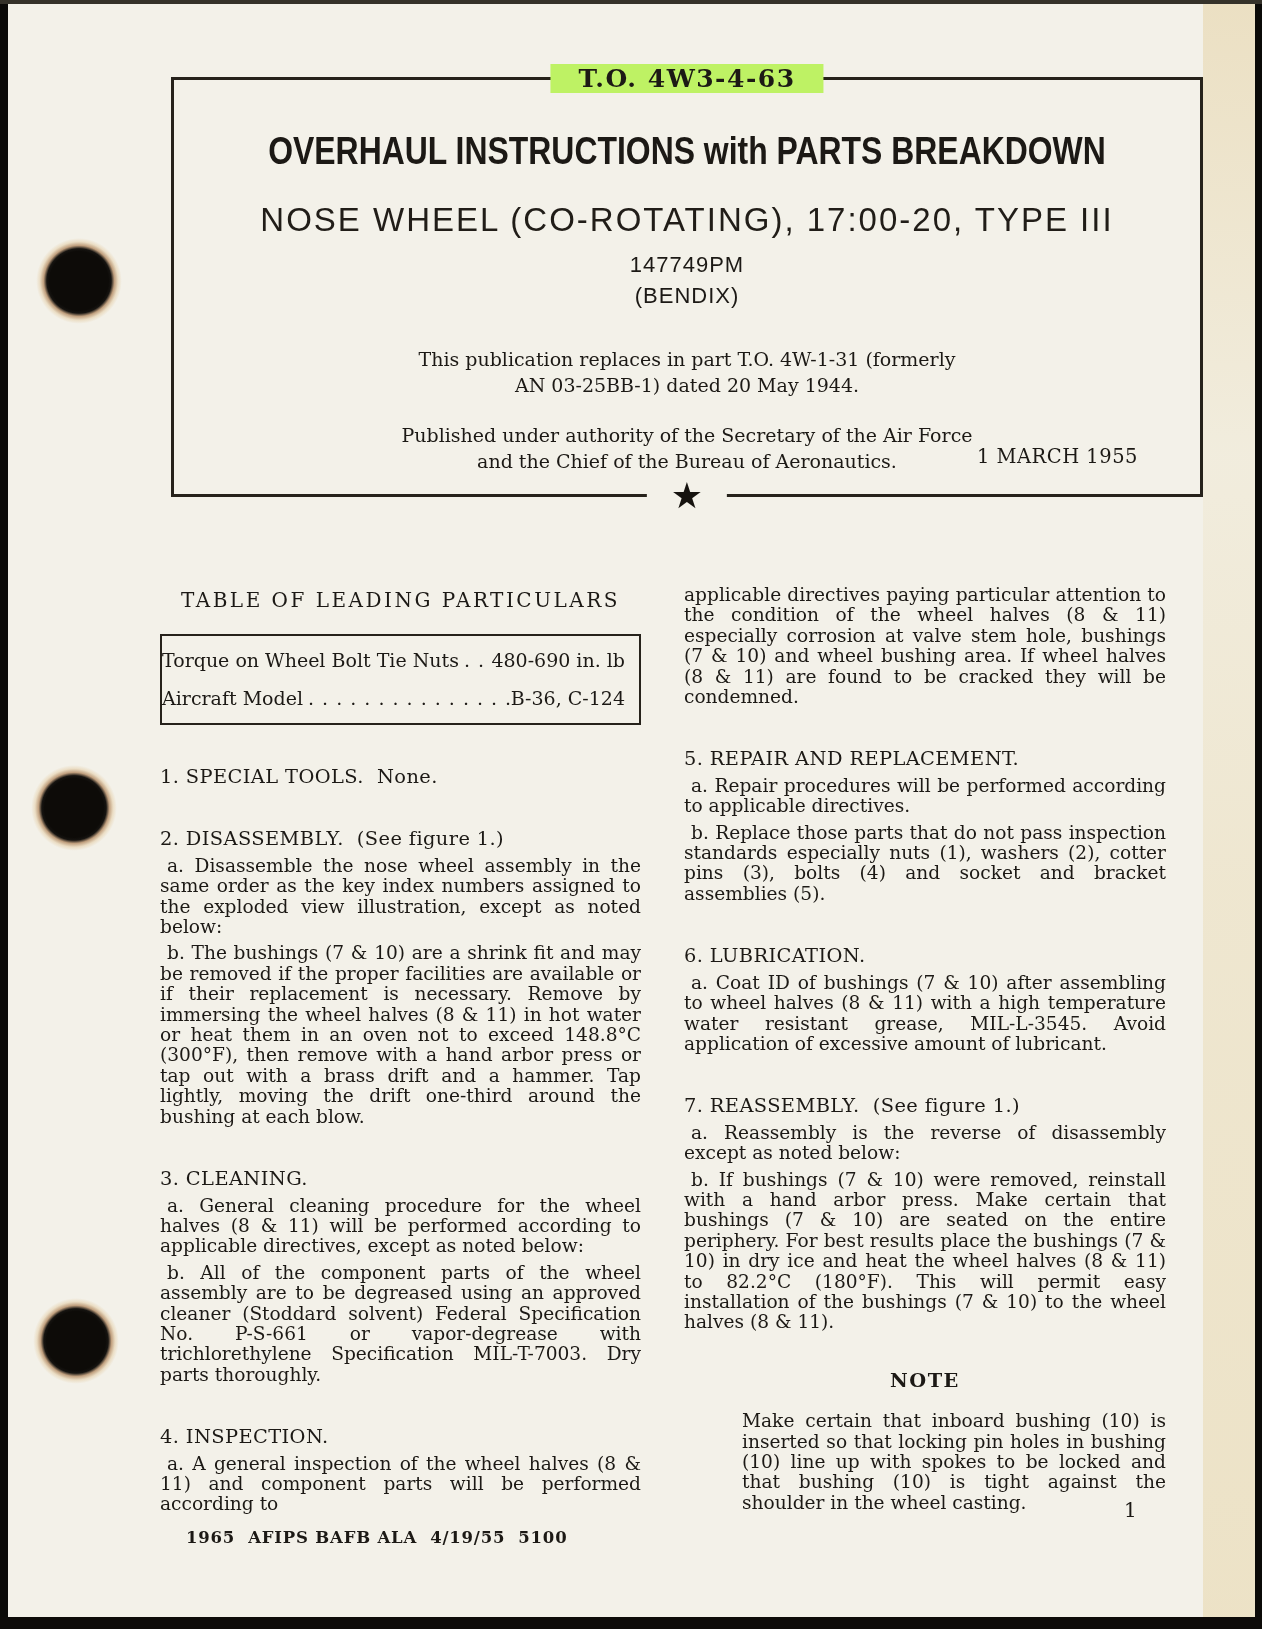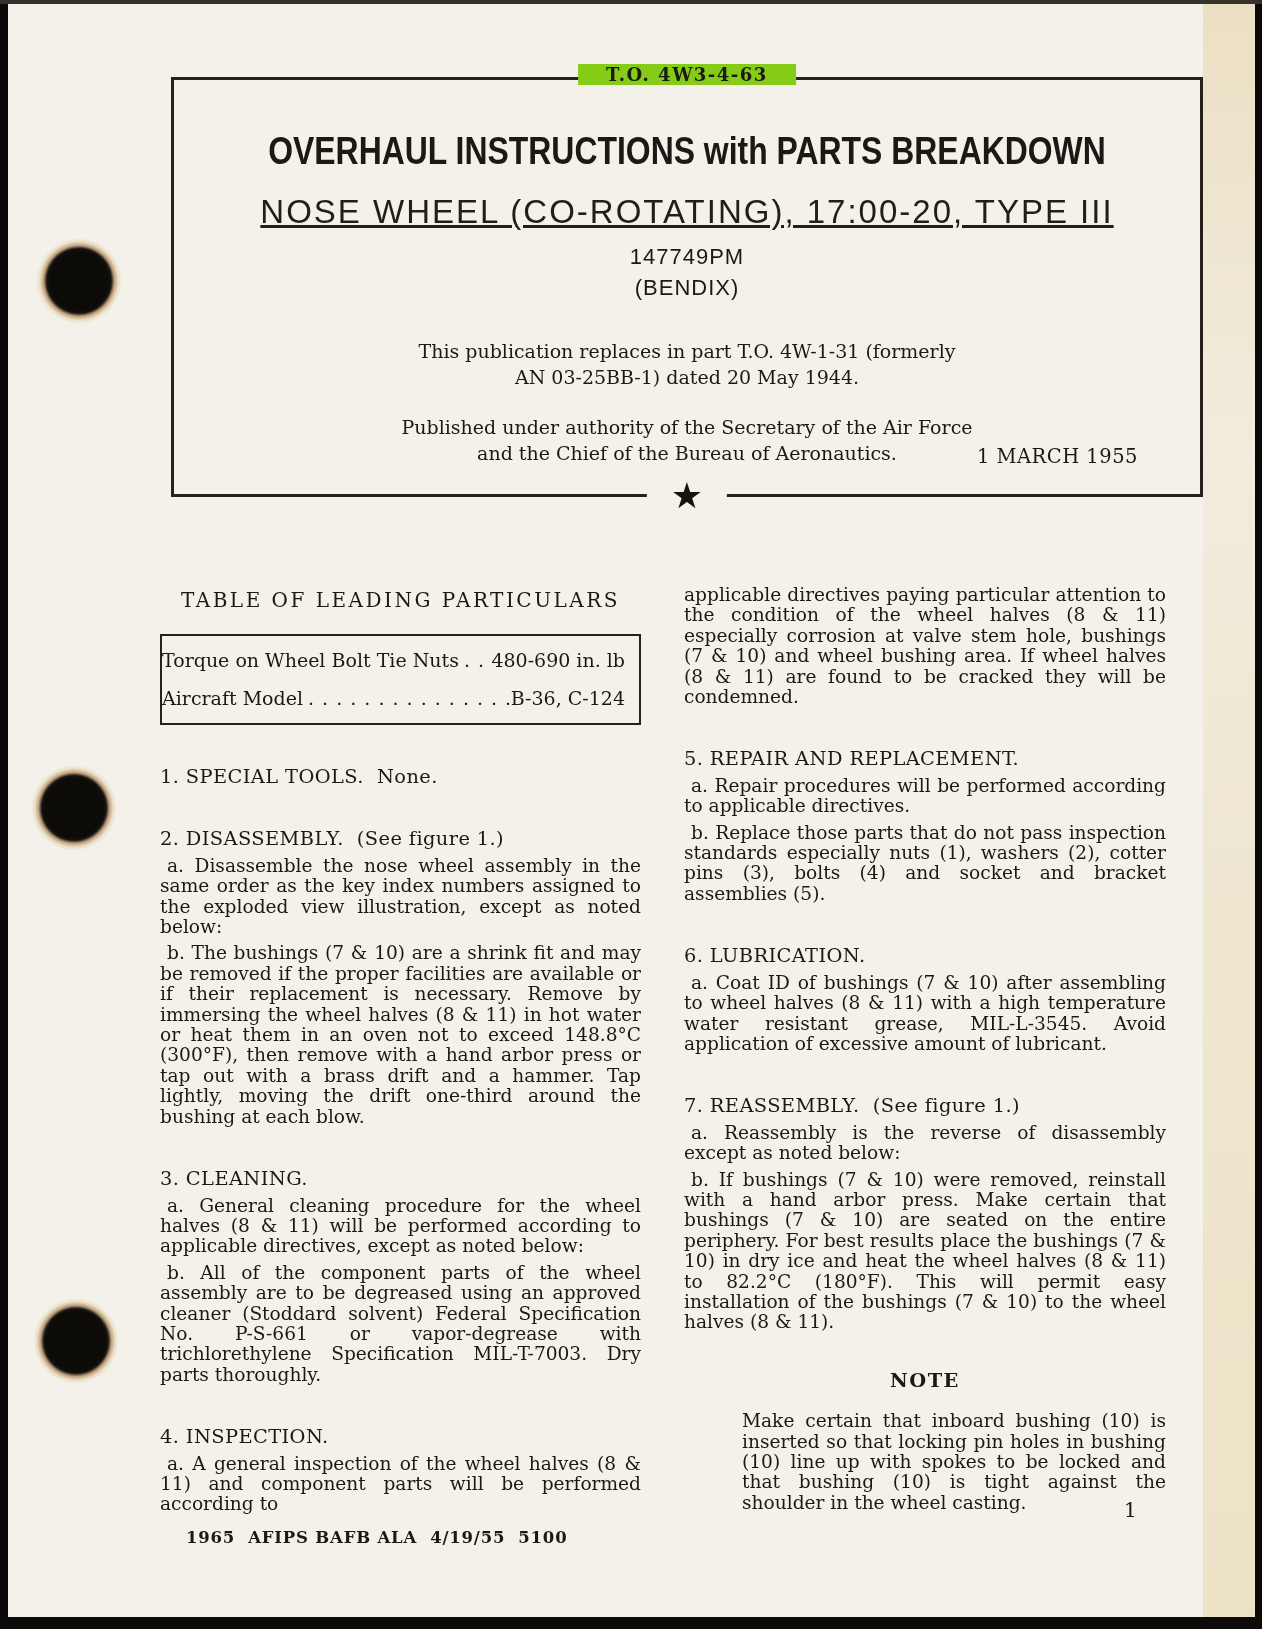--- a/index.html
+++ b/index.html
@@ -31,34 +31,34 @@
   .blot-2{left:20px;top:758px;}
   .blot-3{left:22px;top:1291px;}
 
   
   .header-box{
     position:absolute;left:171px;top:77px;width:1032px;height:420px;
     border:3px solid #26221b;box-sizing:border-box;text-align:center;
   }
   .to-label{
     position:absolute;top:-16px;left:50%;transform:translateX(-50%);
-    background:#84cc16;padding:0 28px;white-space:nowrap;
-    font-weight:700;font-size:18px;letter-spacing:1.5px;
+    background:#bef264;padding:0 28px;white-space:nowrap;
+    font-weight:700;font-size:25px;letter-spacing:1.5px;
   }
   .star-label{
     position:absolute;bottom:-24px;left:50%;transform:translateX(-50%);
     background:#f3f1e9;padding:0 24px;font-size:36px;line-height:44px;color:#16130f;
   }
   .hb-title1{
     margin-top:50px;font-family:"Liberation Sans", sans-serif;font-weight:700;
     font-size:38px;letter-spacing:0;transform:scaleX(.84);white-space:nowrap;
   }
   .hb-title2{
-    margin-top:20px;font-family:"Liberation Sans", sans-serif;font-weight:400;
-    font-size:33px;letter-spacing:2px;white-space:nowrap;color:#211d18;text-decoration:underline;
+    margin-top:28px;font-family:"Liberation Sans", sans-serif;font-weight:400;
+    font-size:33px;letter-spacing:2px;white-space:nowrap;color:#211d18;
   }
   .hb-pn{margin-top:13px;font-family:"Liberation Sans", sans-serif;font-size:22px;letter-spacing:1px;}
   .hb-mfr{margin-top:5px;font-family:"Liberation Sans", sans-serif;font-size:22px;letter-spacing:1px;}
   .hb-replaces{margin-top:37px;font-size:19px;line-height:26px;white-space:pre-line;}
   .hb-authority{margin-top:24px;font-size:19px;line-height:26px;white-space:pre-line;}
   .hb-date{position:absolute;right:62px;bottom:26px;font-size:19.5px;letter-spacing:.5px;}
 
   
   .col{position:absolute;width:481px;}
   .col-left{left:160px;top:588px;}

